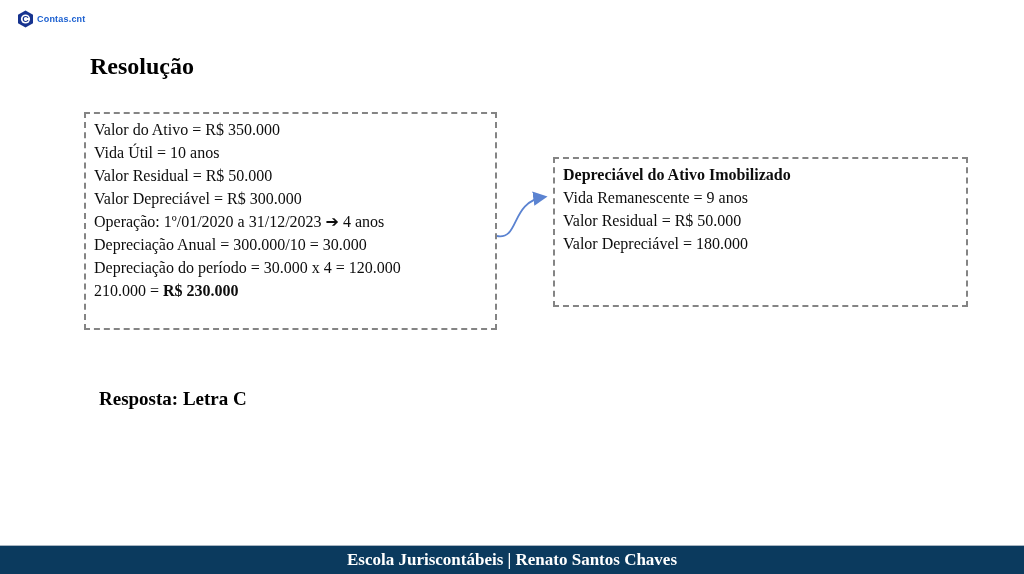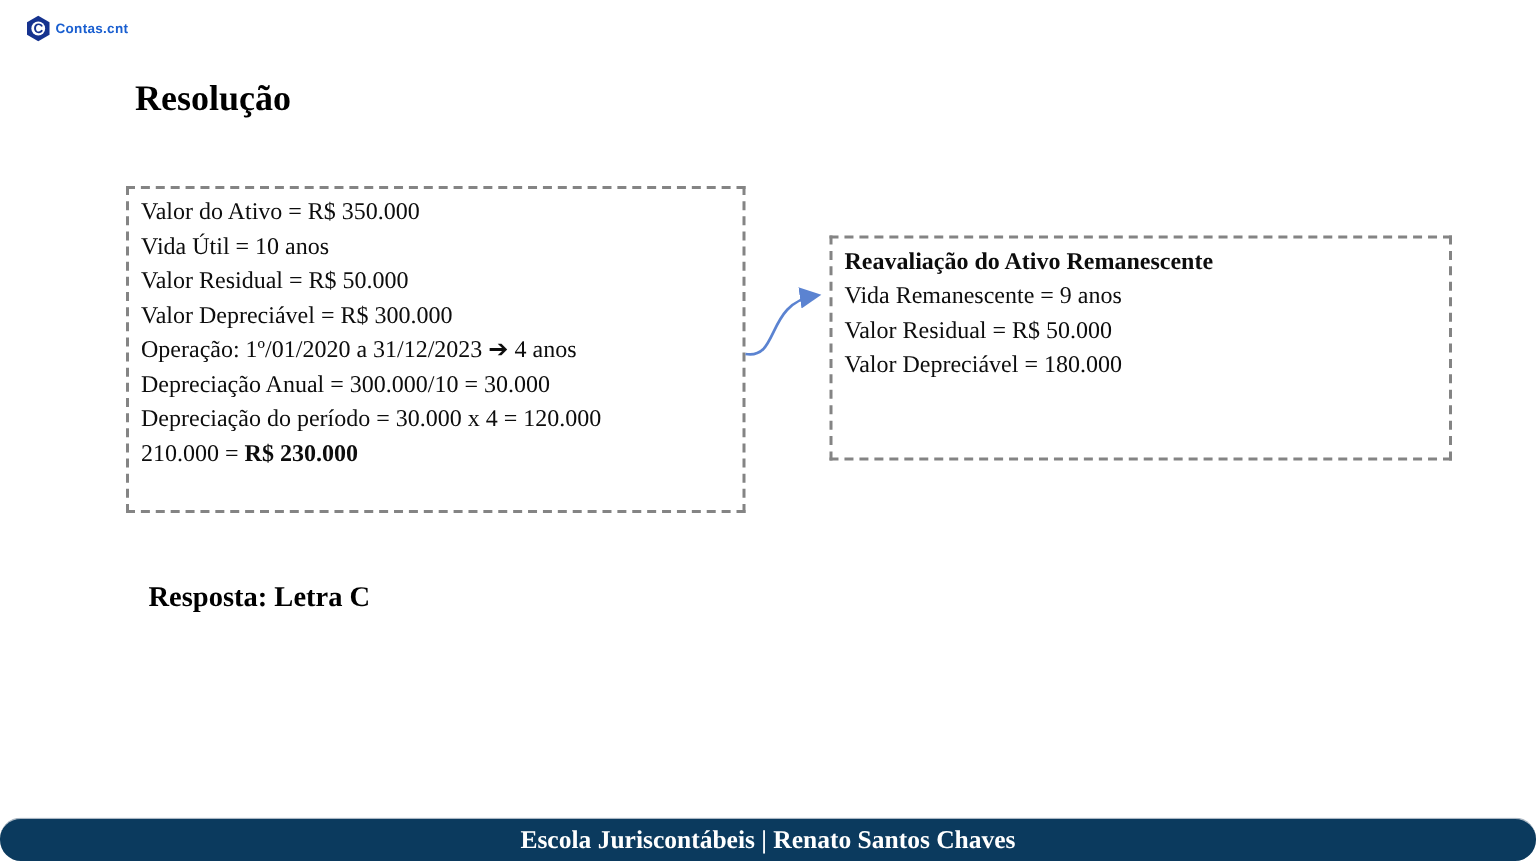--- a/index.html
+++ b/index.html
@@ -11,31 +11,31 @@
   .logo { position:absolute; left:17px; top:10px; display:flex; align-items:center; gap:3px; }
   .logo-text { font-family:"Liberation Sans", sans-serif; font-size:9px; font-weight:bold; color:#1a5fd0; letter-spacing:0.2px; }
   
   .title { position:absolute; left:90px; top:53px; margin:0; font-size:24px; font-weight:bold; color:#000; }
   .answer { position:absolute; left:99px; top:388px; margin:0; font-size:19px; font-weight:bold; color:#000; }
   
   .box {
     position:absolute; box-sizing:border-box; border:2px dashed #848484;
     padding:4px 8px; font-size:16px; line-height:23px; color:#0d0d0d; background:#fff;
   }
-  .left-box  { left:84px;  top:124px; width:413px; height:218px; }
+  .left-box  { left:84px;  top:112px; width:413px; height:218px; }
   .right-box { left:553px; top:157px; width:415px; height:150px; }
   .line { margin:0; white-space:nowrap; }
   .b { font-weight:bold; }
   
   .connector { position:absolute; left:492px; top:190px; }
   
   .footer {
     position:absolute; left:0; bottom:0; width:100%; height:28px;
     background:#0b3a5e; border-top:1px solid #a9b6c2; box-sizing:content-box;
-    display:flex; align-items:center; justify-content:center;border-radius:14px;
+    display:flex; align-items:center; justify-content:center;
   }
   .footer-text { color:#ffffff; font-weight:bold; font-size:17px; font-family:"Liberation Serif", serif; }
 </style>
 </head>
 <body>
 
 <div class="slide">
 
   <div class="logo">
     <svg width="17" height="18" viewBox="0 0 17 18">
@@ -62,21 +62,21 @@
   <svg class="connector" width="64" height="52" viewBox="0 0 64 52">
     <defs>
       <marker id="ah" markerWidth="9" markerHeight="9" refX="6" refY="4" orient="auto">
         <path d="M0,0 L8,4 L0,8 z" fill="#5b83d1"></path>
       </marker>
     </defs>
     <path d="M 5 46 C 28 50, 18 12, 52 7" stroke="#5b83d1" stroke-width="1.8" fill="none" marker-end="url(#ah)"></path>
   </svg>
 
   <div class="box right-box">
-    <p class="line b">Reavaliação do Ativo Remanescente</p>
+    <p class="line b">Depreciável do Ativo Imobilizado</p>
     <p class="line">Vida Remanescente = 9 anos</p>
     <p class="line">Valor Residual = R$ 50.000</p>
     <p class="line">Valor Depreciável = 180.000</p>
   </div>
 
   <p class="answer">Resposta: Letra C</p>
 
   <div class="footer">
     <span class="footer-text">Escola Juriscontábeis | Renato Santos Chaves</span>
   </div>

